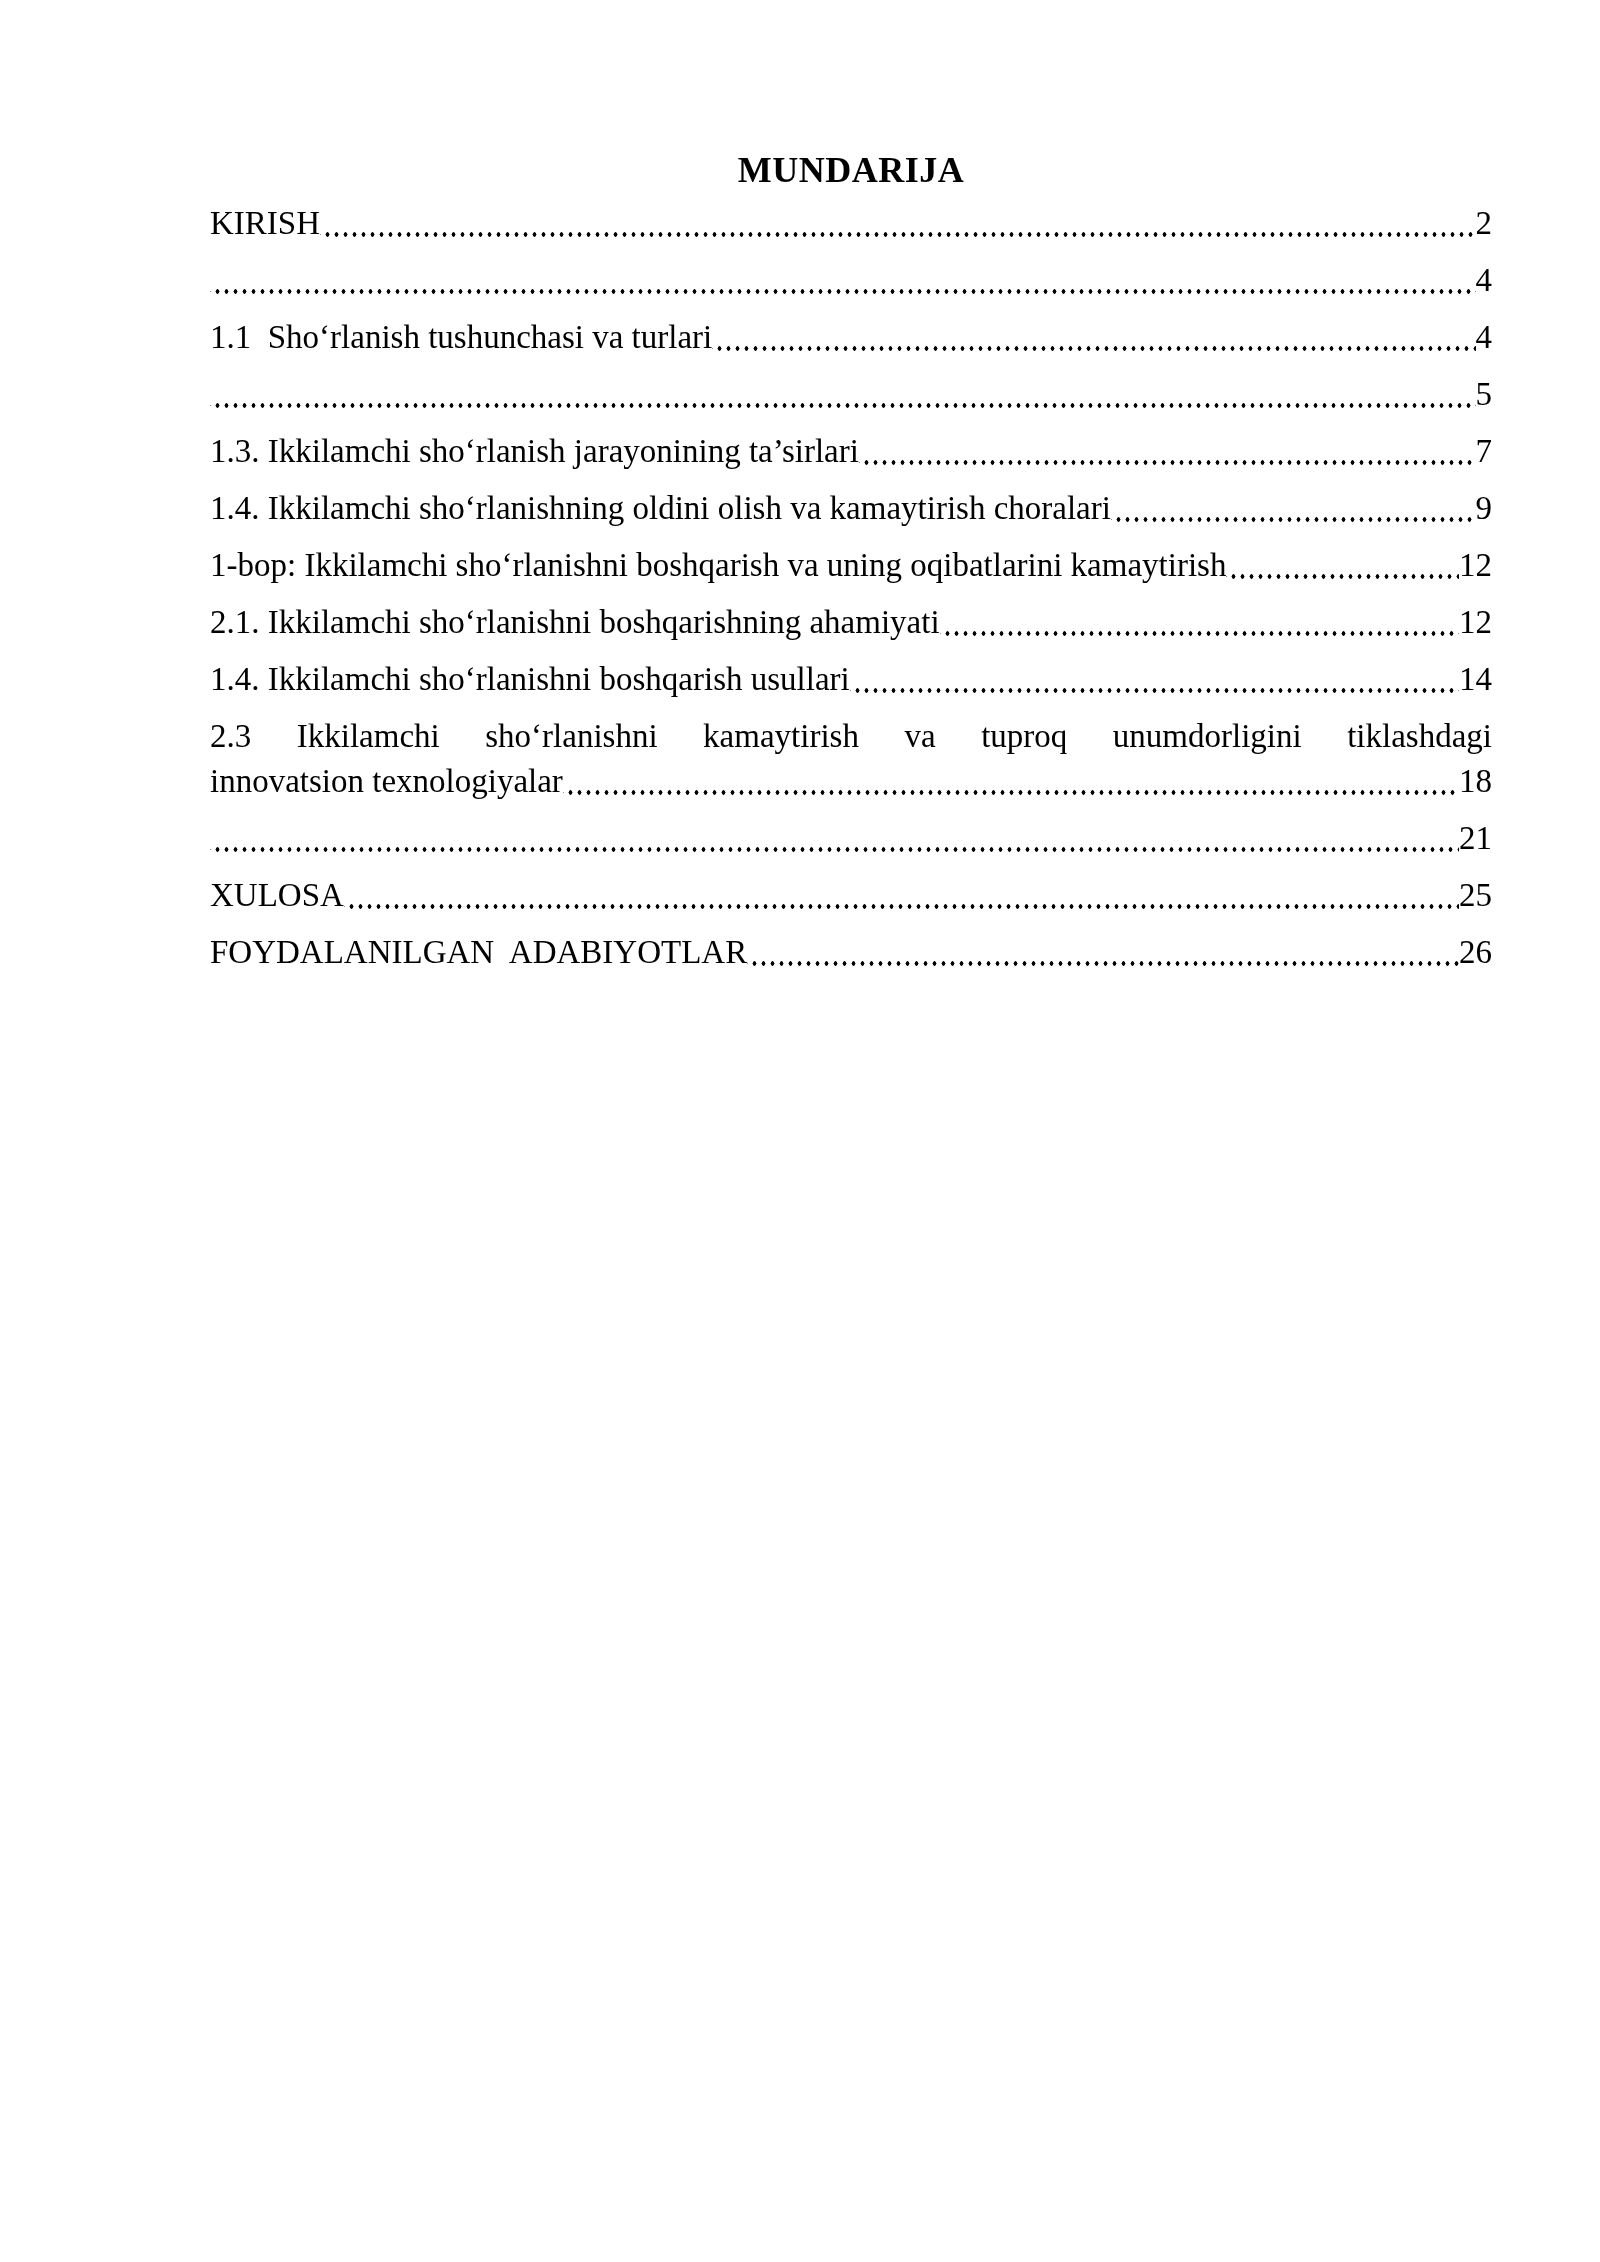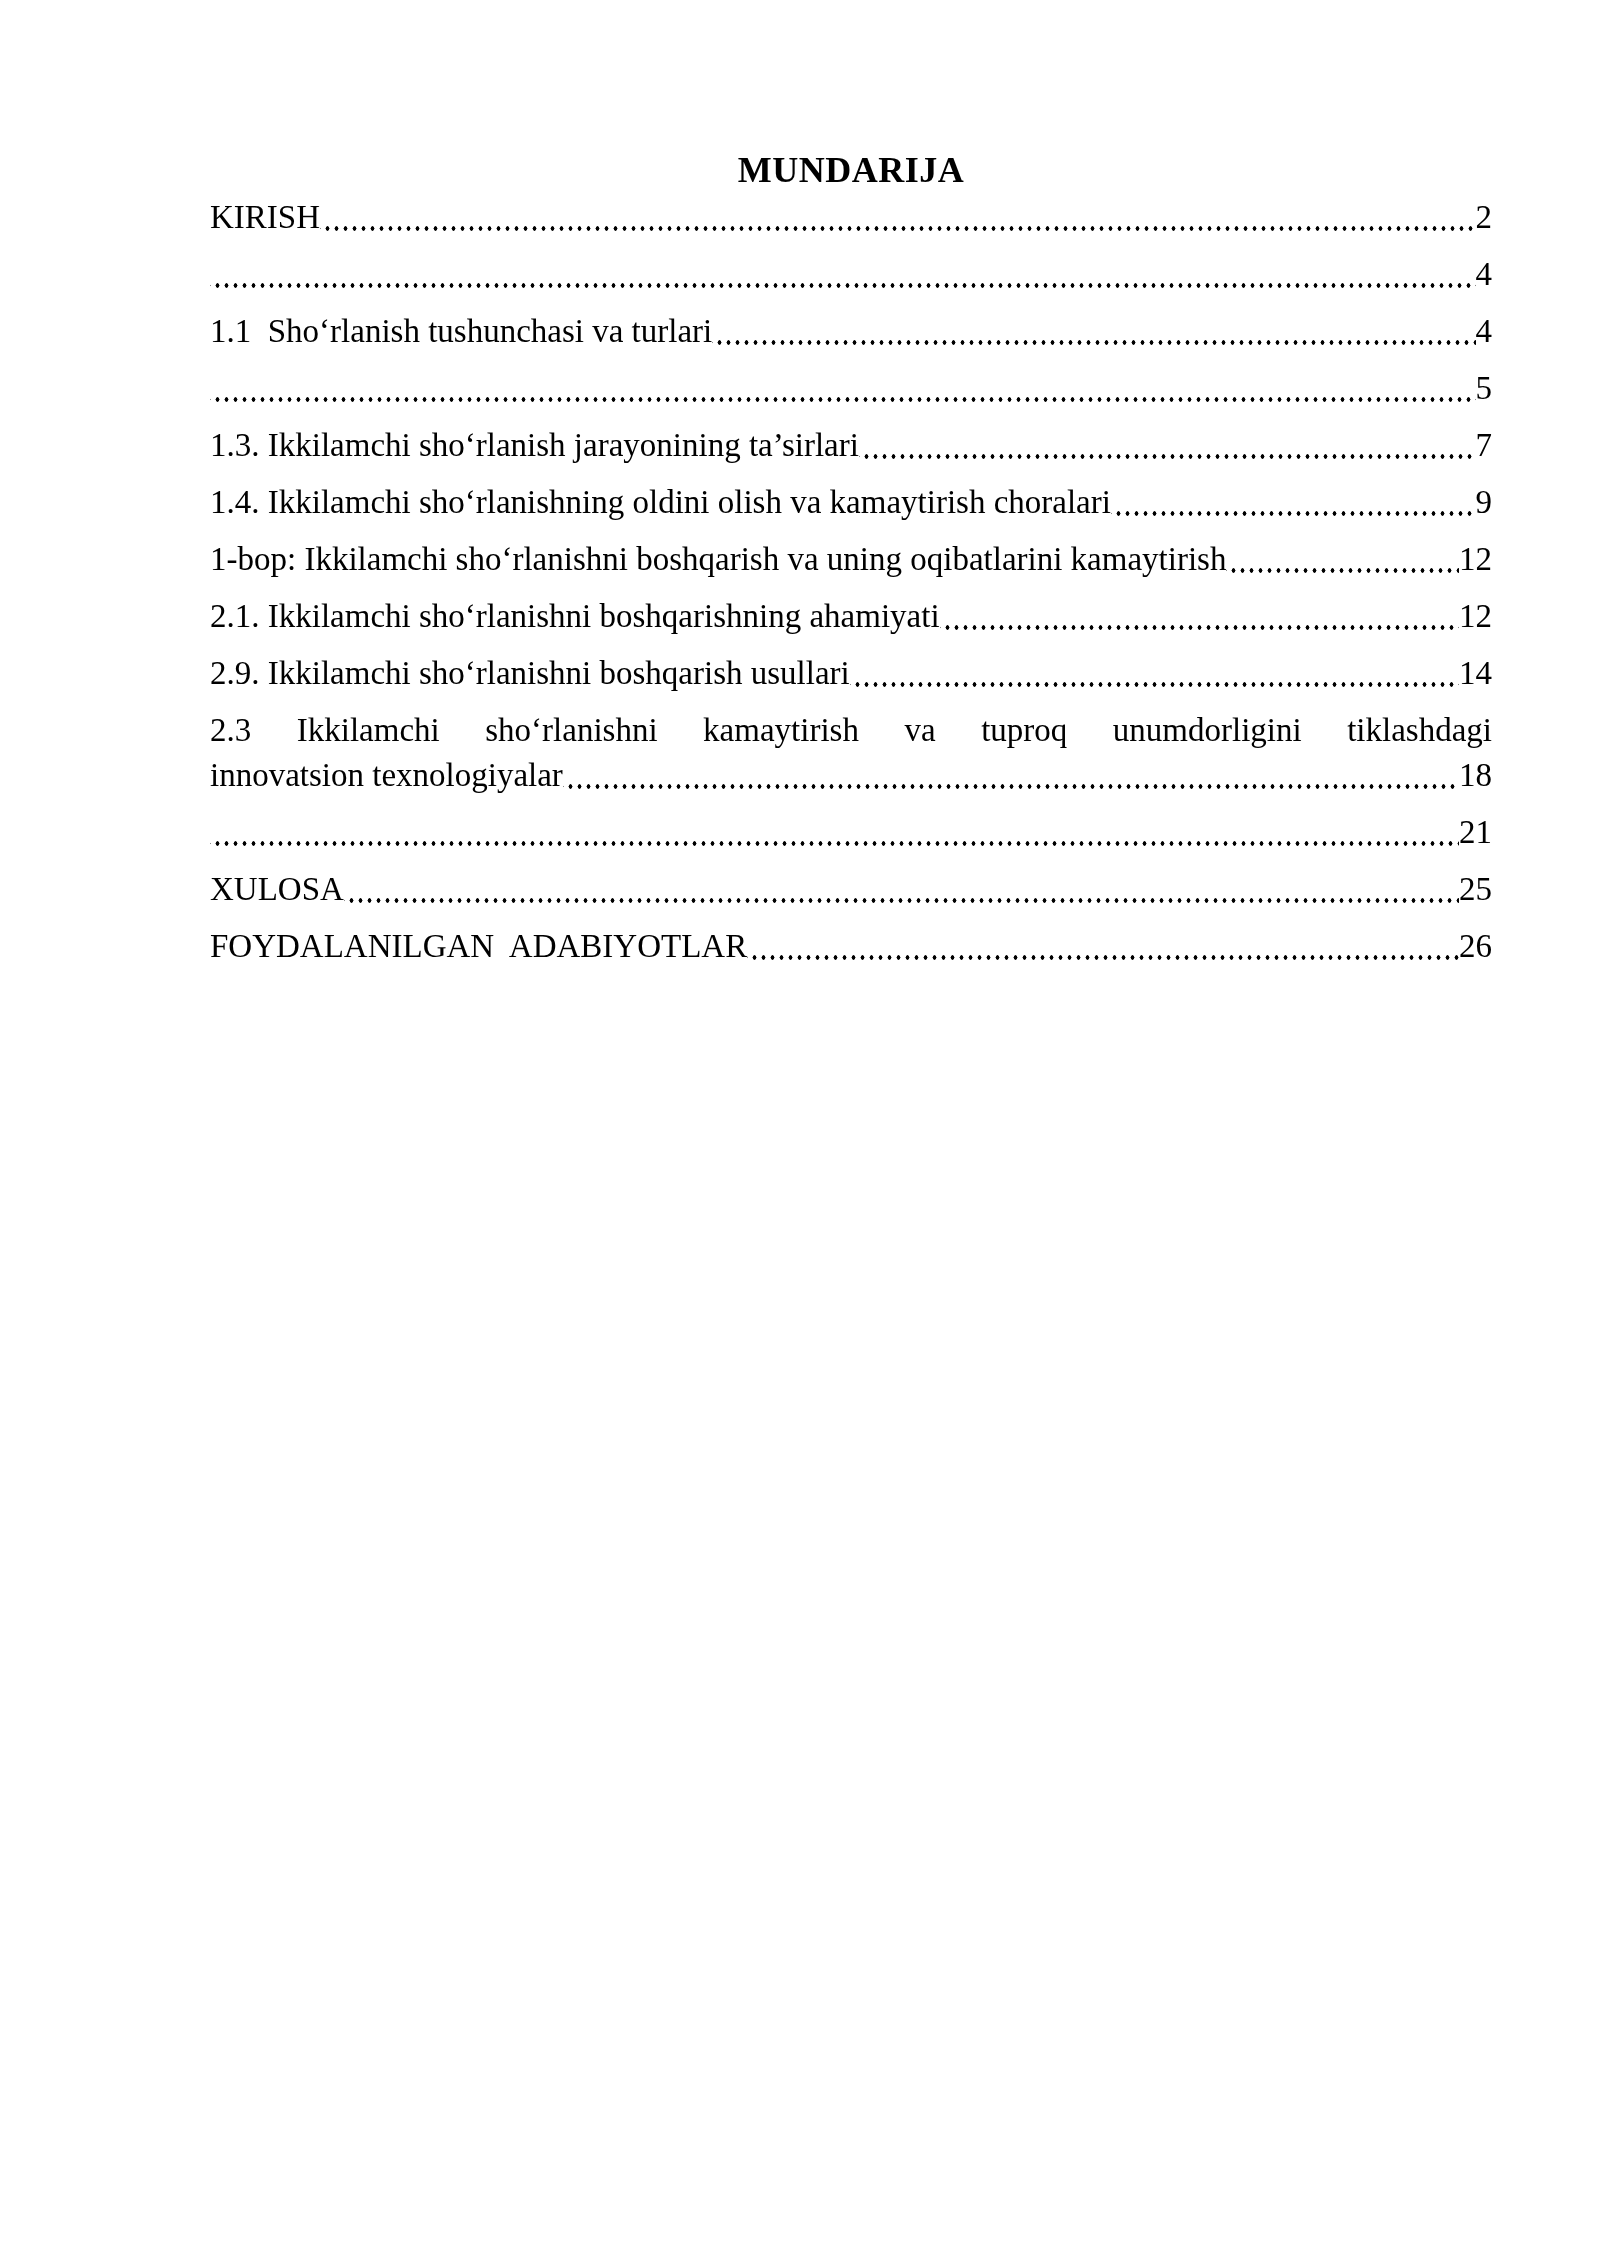--- a/index.html
+++ b/index.html
@@ -16,21 +16,21 @@
     font-family: "Liberation Serif", "DejaVu Serif", serif;
     color: #000000;
     box-sizing: border-box;
     padding: 148px 108px 0 210px;
   }
   .toc-title {
     font-size: 36px;
     font-weight: bold;
     line-height: 44px;
     text-align: center;
-    margin-bottom: 3px;
+    margin-bottom: 9px;
     letter-spacing: 0.5px;
   }
   .toc-list {
     width: 100%;
   }
   .entry {
     font-size: 33px;
     line-height: 45px;
     margin-bottom: 12px;
   }
@@ -110,21 +110,21 @@
       <span class="pagenum">12</span>
     </div>
 
     <div class="entry row">
       <span class="label">2.1. Ikkilamchi sho‘rlanishni boshqarishning ahamiyati</span>
       <span class="leader"></span>
       <span class="pagenum">12</span>
     </div>
 
     <div class="entry row">
-      <span class="label">2.9. Ikkilamchi sho‘rlanishni boshqarish usullari</span>
+      <span class="label">1.4. Ikkilamchi sho‘rlanishni boshqarish usullari</span>
       <span class="leader"></span>
       <span class="pagenum">14</span>
     </div>
 
     <div class="entry">
       <div class="just-line">2.3 Ikkilamchi sho‘rlanishni kamaytirish va tuproq unumdorligini tiklashdagi</div>
       <div class="row">
         <span class="label">innovatsion texnologiyalar</span>
         <span class="leader"></span>
         <span class="pagenum">18</span>

